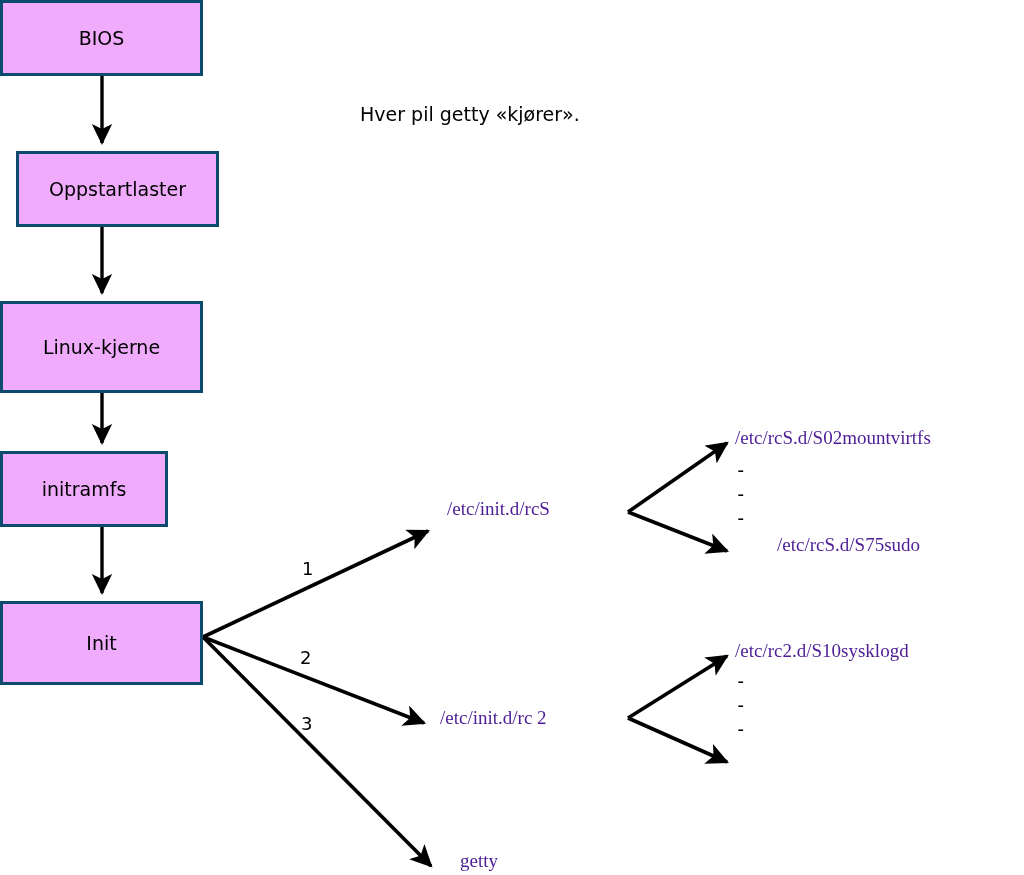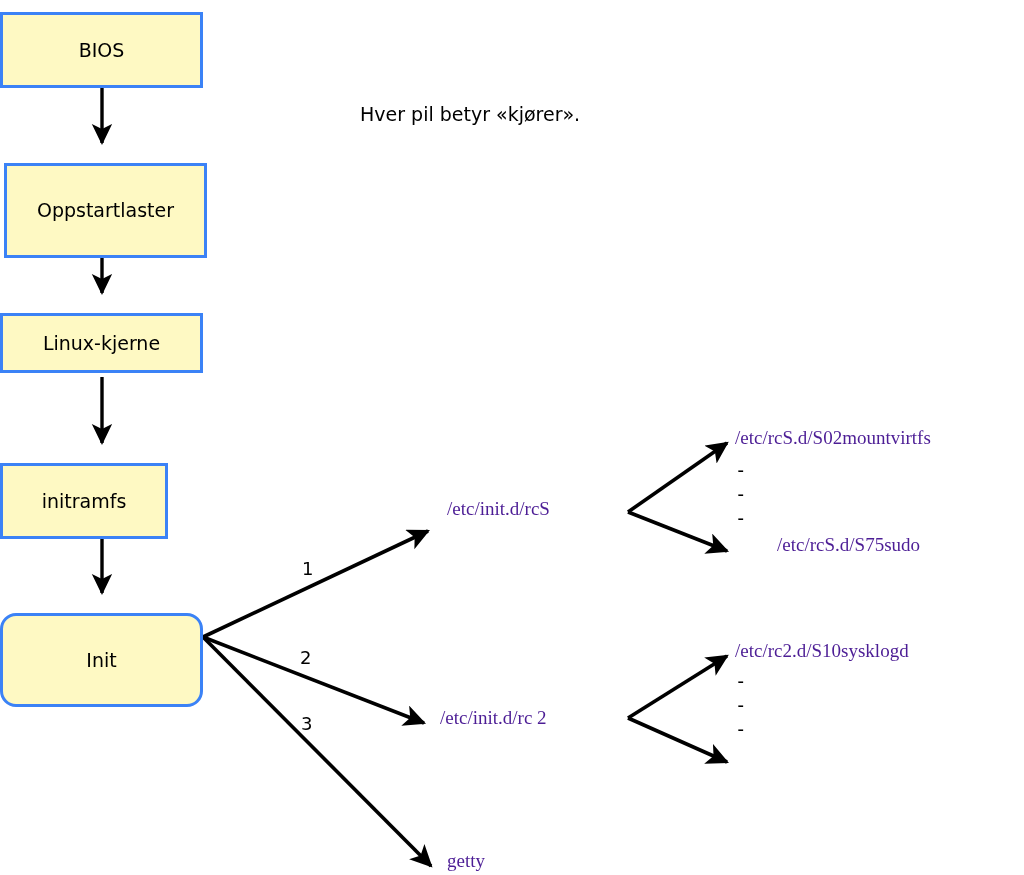--- a/index.html
+++ b/index.html
@@ -26,26 +26,25 @@
     position: absolute;
     left: 0;
     top: 0;
     width: 1024px;
     height: 875px;
     display: block;
   }
   .node-box {
     position: absolute;
     box-sizing: border-box;
-    border: 3px solid #3b82f6;
-    background: #fef9c3;
+    border: 3px solid #0c4a6e;
+    background: #f0abfc;
     display: flex;
     align-items: center;
     justify-content: center;
-    margin-top: 12px;
   }
   .node-label {
     font-family: "DejaVu Sans", sans-serif;
     font-size: 19px;
     line-height: 1;
     color: #000000;
     white-space: nowrap;
   }
   .caption-text {
     position: absolute;
@@ -123,45 +122,45 @@
     </g>
     <g>
       <line x1="628" y1="718" x2="727" y2="762" stroke="#000000" stroke-width="3.6" marker-end="url(#arrowhead)"></line>
     </g>
   </svg>
 
   <div class="node-box" style="left:0px; top:0px; width:203px; height:76px;">
     <span class="node-label">BIOS</span>
   </div>
 
-  <div class="node-box" style="left:4px; top:151px; width:203px; height:95px;text-align:right;">
+  <div class="node-box" style="left:16px; top:151px; width:203px; height:76px;text-align:right;">
     <span class="node-label">Oppstartlaster</span>
   </div>
 
-  <div class="node-box" style="left:0px; top:301px; width:203px; height:60px;">
+  <div class="node-box" style="left:0px; top:301px; width:203px; height:92px;">
     <span class="node-label">Linux-kjerne</span>
   </div>
 
   <div class="node-box" style="left:0px; top:451px; width:168px; height:76px;">
     <span class="node-label">initramfs</span>
   </div>
 
-  <div class="node-box" style="left:0px; top:601px; width:203px; height:94px;border-radius:16px;">
+  <div class="node-box" style="left:0px; top:601px; width:203px; height:84px;">
     <span class="node-label">Init</span>
   </div>
 
-  <div class="caption-text" style="left:360px; top:103px;">Hver pil betyr «kjører».</div>
+  <div class="caption-text" style="left:360px; top:103px;">Hver pil getty «kjører».</div>
 
   <div class="edge-number" style="left:302px; top:558px;">1</div>
   <div class="edge-number" style="left:300px; top:647px;">2</div>
   <div class="edge-number" style="left:301px; top:713px;">3</div>
 
   <div class="mono-label" style="left:447px; top:498px;">/etc/init.d/rcS</div>
   <div class="mono-label" style="left:440px; top:707px;">/etc/init.d/rc 2</div>
-  <div class="mono-label" style="left:447px; top:850px;">getty</div>
+  <div class="mono-label" style="left:460px; top:850px;">getty</div>
 
   <div class="mono-label" style="left:735px; top:427px;">/etc/rcS.d/S02mountvirtfs</div>
   <div class="dash-mark" style="left:735px; top:461px;">-</div>
   <div class="dash-mark" style="left:735px; top:485px;">-</div>
   <div class="dash-mark" style="left:735px; top:509px;">-</div>
   <div class="mono-label" style="left:777px; top:534px;">/etc/rcS.d/S75sudo</div>
 
   <div class="mono-label" style="left:735px; top:640px;">/etc/rc2.d/S10sysklogd</div>
   <div class="dash-mark" style="left:735px; top:672px;">-</div>
   <div class="dash-mark" style="left:735px; top:696px;">-</div>

